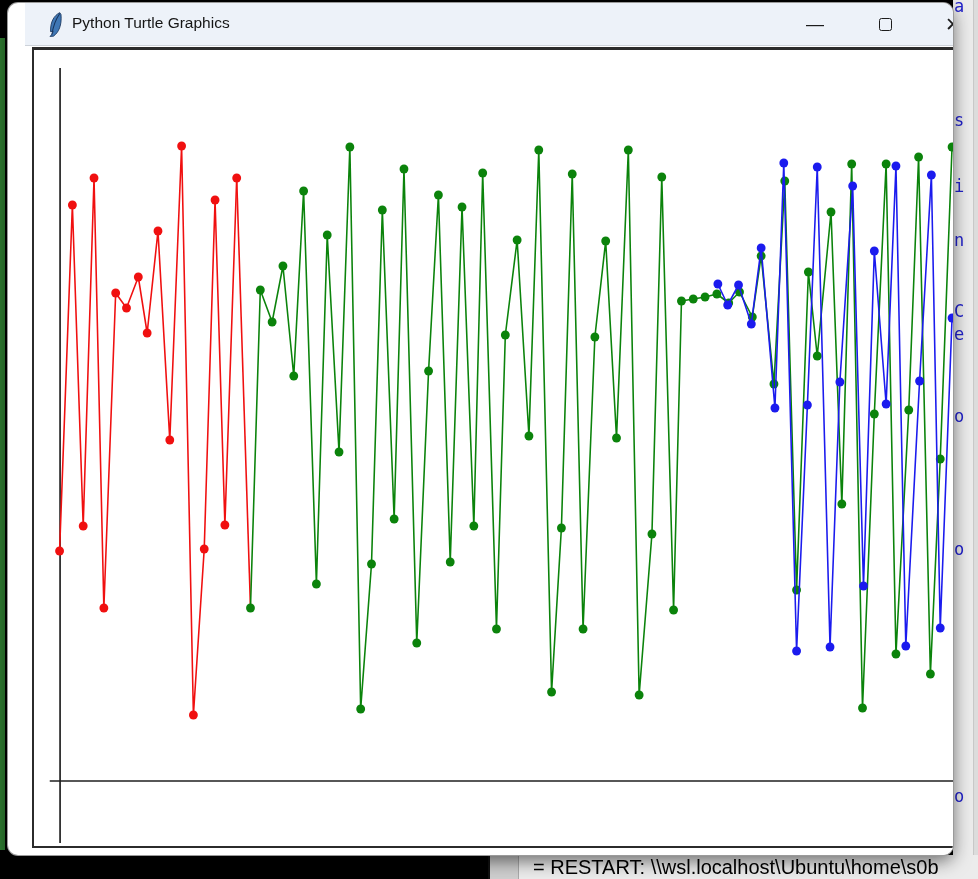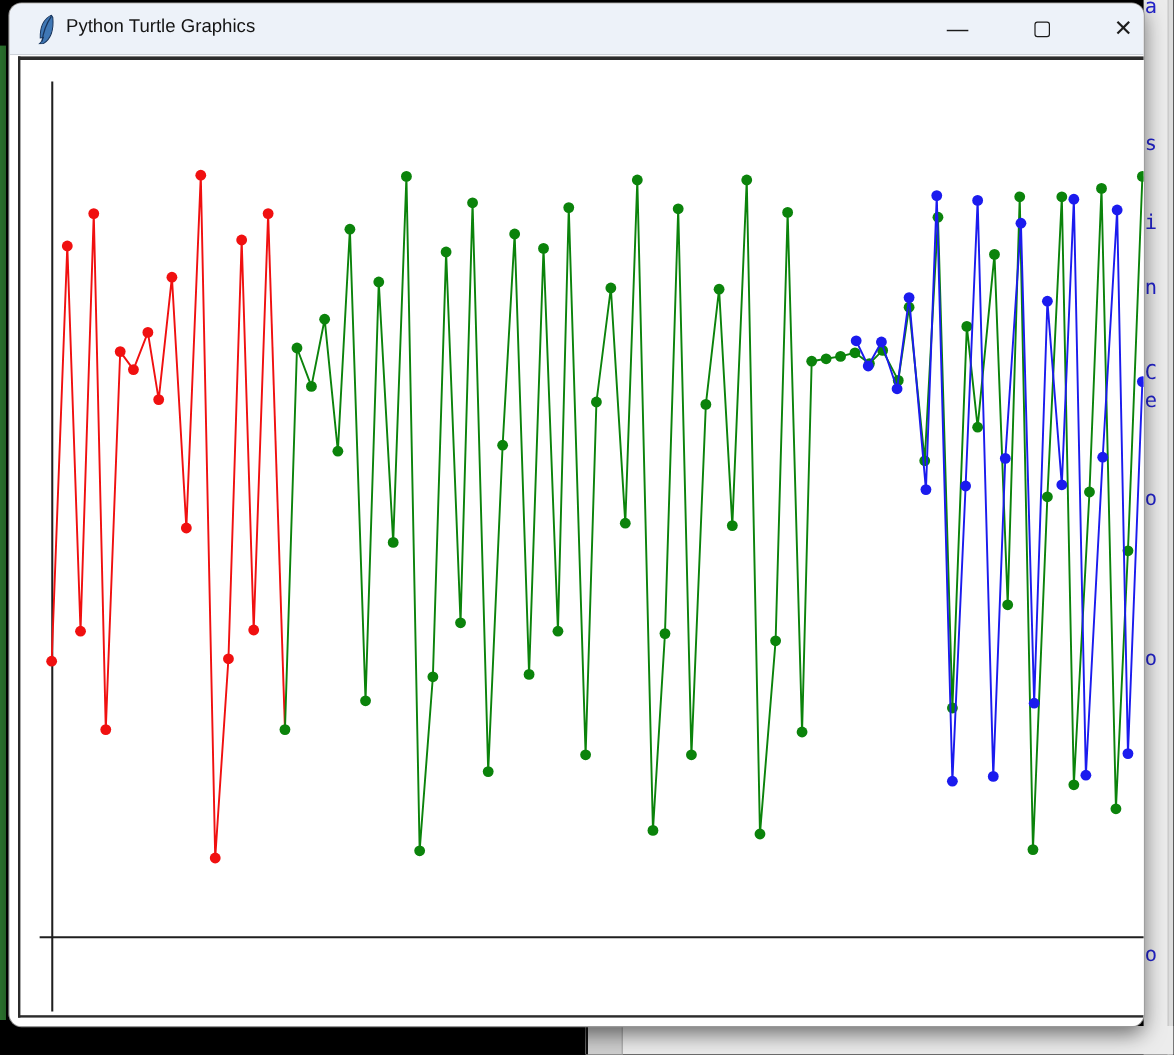--- a/index.html
+++ b/index.html
@@ -10,21 +10,21 @@
   
   .idle-right{position:absolute;left:953px;top:0;width:25px;height:879px;background:#ececec;overflow:hidden;}
   .idle-right .edge{position:absolute;right:0;top:0;width:5px;height:100%;background:#dcdcdc;border-left:1px solid #c9c9c9;}
   .frag{position:absolute;left:1px;color:#2323cc;font-family:"DejaVu Sans Mono", monospace;font-size:17px;line-height:20px;}
   .idle-bottom{position:absolute;left:488px;top:855px;width:490px;height:24px;background:#ececec;overflow:hidden;}
   .idle-bottom .sbcorner{position:absolute;left:0;top:0;width:31px;height:24px;background:#cfcfcf;border-left:2px solid #111;border-right:1px solid #aaa;}
   .idle-bottom .restart{position:absolute;left:45px;top:1px;color:#000;font-size:20px;white-space:nowrap;}
   .green-sliver{position:absolute;left:0;top:38px;width:5px;height:812px;background:#2f7d32;}
 
   
-  .twin{position:absolute;left:8px;top:3px;width:945px;height:852px;background:#ffffff;border-radius:10px;overflow:hidden;box-shadow:0 0 0 1px #9a9a9a, 0 6px 18px rgba(0,0,0,.55);}
+  .twin{position:absolute;left:8px;top:3px;width:945px;height:852px;background:#ffffff;border-radius:10px;overflow:hidden;box-shadow:0 0 0 1px #9a9a9a, 0 6px 18px rgba(0,0,0,.55);padding-left:17px;}
   .titlebar{position:relative;height:43px;background:#edf2f9;border-bottom:1px solid #cdd2d9;}
   .tico{position:absolute;left:21px;top:9px;width:19px;height:25px;}
   .ttitle{position:absolute;left:47px;top:11px;font-size:15.5px;color:#151515;}
   .wbtn{position:absolute;top:0;width:42px;height:42px;display:flex;align-items:center;justify-content:center;color:#1c1c1c;cursor:default;}
   .wbtn.min{left:769px;font-size:18px;}
   .wbtn.max{left:839px;}
   .wbtn.close{left:907px;font-size:19px;}
   .maxbox{width:13px;height:13px;border:1.4px solid #1c1c1c;border-radius:2.5px;}
   .content{position:relative;height:809px;background:#fff;}
   .canvas{position:absolute;left:7px;top:1px;right:-2px;height:801px;background:#fff;
@@ -44,20 +44,21 @@
       <div class="frag" style="top: 230px;">n</div>
       <div class="frag" style="top: 301px;">C</div>
       <div class="frag" style="top: 324px;">e</div>
       <div class="frag" style="top: 406px;">o</div>
       <div class="frag" style="top: 539px;">o</div>
       <div class="frag" style="top: 786px;">o</div>
     </div>
 
   <div class="idle-bottom">
     <div class="sbcorner"></div>
+    <div class="restart">= RESTART: \\wsl.localhost\Ubuntu\home\s0b</div>
   </div>
 
   <div class="green-sliver"></div>
 
   <div class="twin">
     <div class="titlebar">
       <svg class="tico" viewBox="0 0 20 26">
         <path d="M14.5 0.5 C8.5 3.5 4.5 10 4.8 20.5 L7.6 20.0 C6.8 22.5 5.6 24.3 4.2 25.5 L7.8 25.3 C13.5 21.5 16.8 13.5 15.8 2.5 Z" fill="#3f77b5" stroke="#17345c" stroke-width="0.9"></path>
         <path d="M14.5 1.5 C10 8 7.5 14.5 6.3 23.5" fill="none" stroke="#17345c" stroke-width="1.1"></path>
       </svg>

